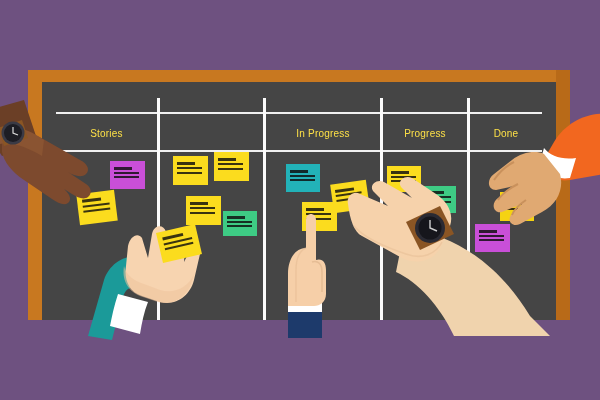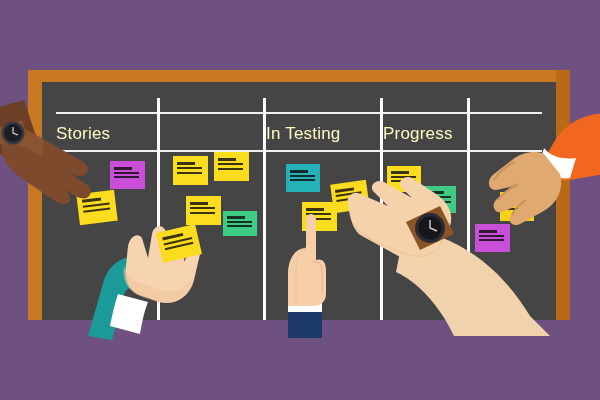--- a/index.html
+++ b/index.html
@@ -26,22 +26,22 @@
 
   
   .rule{position:absolute;height:2px;background:#f0f0f0;}
   .rule-top{left:56px;top:112px;width:486px;}
   .rule-bottom{left:56px;top:150px;width:486px;}
 
   .divider{position:absolute;width:3px;background:#fbfbfb;top:98px;height:222px;}
 
   .col-head{
     position:absolute;top:124px;height:20px;
-    color:#fef9c3;font-size:17px;line-height:20px;
-    text-align:left;letter-spacing:.2px;white-space:nowrap;
+    color:#fde047;font-size:10px;line-height:20px;
+    text-align:center;letter-spacing:.2px;white-space:nowrap;
   }
 
   
   .note{position:absolute;box-sizing:border-box;}
   .note .ln{position:absolute;left:12%;height:2.2px;background:#111;opacity:.82;border-radius:0;}
   .note.dark-lines .ln{background:#0e0e0e;}
   .note .ln.l1{top:20%;width:52%;height:3px;}
   .note .ln.l2{top:38%;width:72%;}
   .note .ln.l3{top:54%;width:72%;}
 
@@ -60,22 +60,23 @@
 
   <div class="rule rule-top"></div>
   <div class="rule rule-bottom"></div>
 
   <div class="divider" style="left:157px"></div>
   <div class="divider" style="left:263px"></div>
   <div class="divider" style="left:380px"></div>
   <div class="divider" style="left:467px"></div>
 
   <div class="col-head" style="left:56px;width:101px">Stories</div>
-  <div class="col-head" style="left:266px;width:114px">In Testing</div>
+  <div class="col-head" style="left:266px;width:114px">In Progress</div>
   <div class="col-head" style="left:383px;width:84px">Progress</div>
+  <div class="col-head" style="left:470px;width:72px">Done</div>
 
   <div id="notes-layer">
       <div class="note dark-lines" style="left: 110px; top: 161px; width: 35px; height: 28px; background: rgb(201, 79, 216);">
         <div class="ln l1"></div>
         <div class="ln l2"></div>
         <div class="ln l3"></div>
       </div>
       <div class="note dark-lines" style="left: 78px; top: 192px; width: 38px; height: 31px; background: rgb(251, 220, 30); transform: rotate(-7deg);">
         <div class="ln l1"></div>
         <div class="ln l2"></div>

